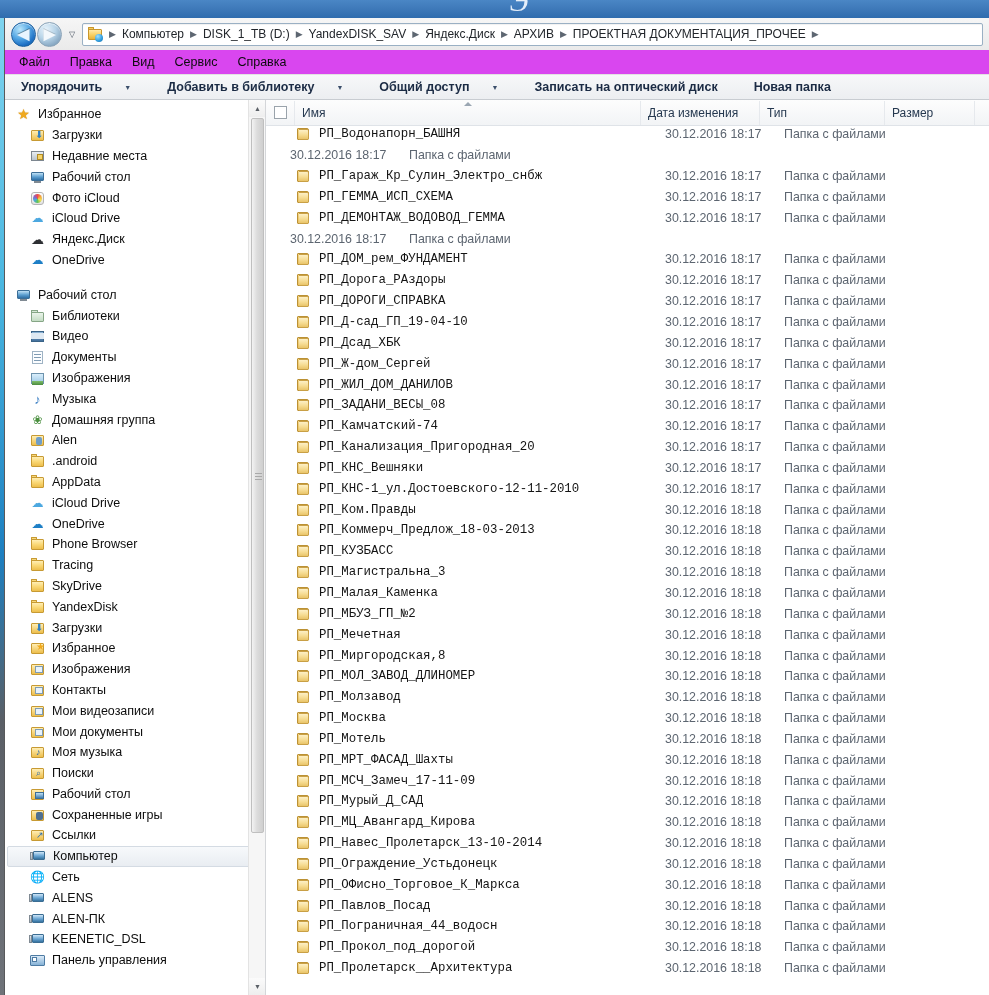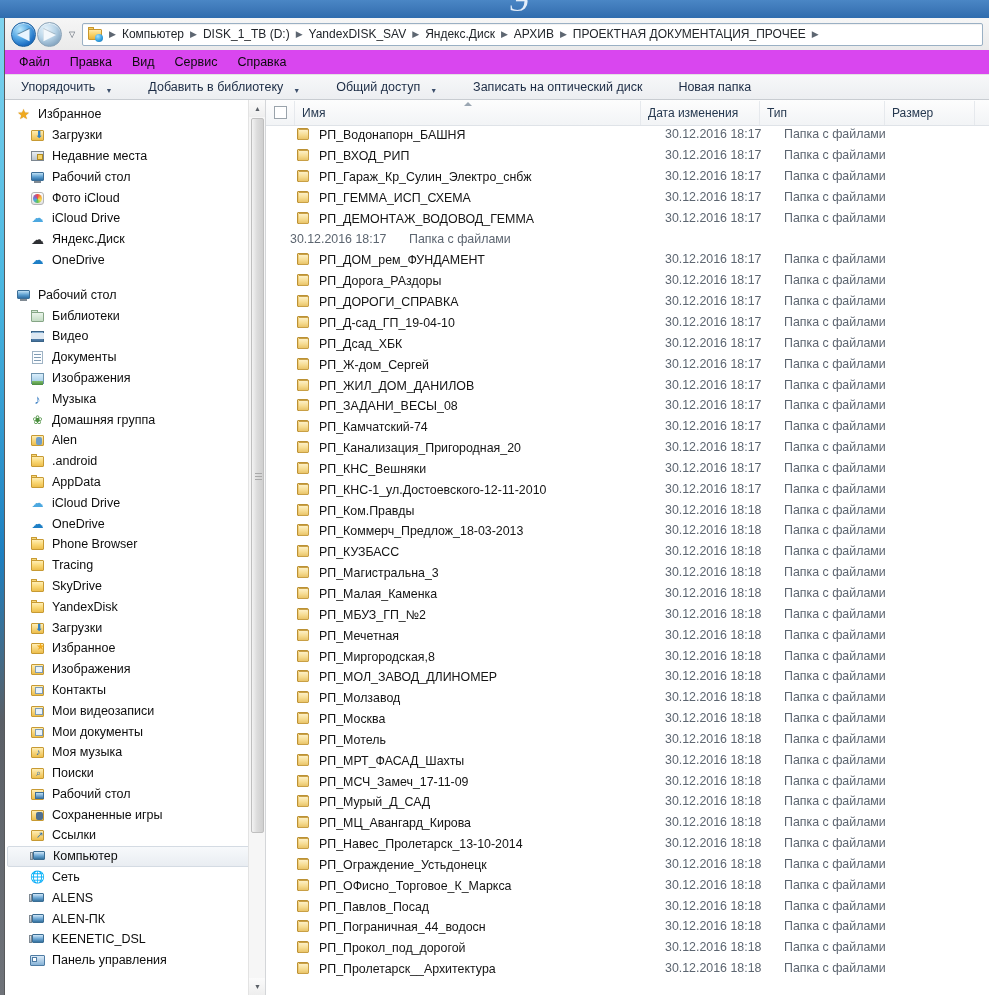--- a/index.html
+++ b/index.html
@@ -102,21 +102,21 @@
   }
   .menuitem { font-size:12.5px; color:#0b0b0b; }
 
   
   .cmdbar {
     position:absolute; left:0; top:57px; right:0; height:25px;
     background:linear-gradient(180deg,#f7f8f9 0%,#eceef1 100%);
     display:flex; align-items:center; padding-left:16px;
     border-bottom:1px solid #c8ccd1;
   }
-  .cmdbtn { display:flex; align-items:flex-end; gap:10px; font-size:12.5px; color:#1b2b44; padding:0 14px 0 0; margin-right:22px; }
+  .cmdbtn { display:flex; align-items:center; gap:22px; font-size:12.5px; color:#1b2b44; padding:0 14px 0 0; margin-right:22px;font-weight:bold; }
   .caret { font-size:7px; color:#3c4f6b; }
 
   
   .split { position:absolute; left:0; top:82px; right:0; bottom:0; display:flex; }
 
   
   .navpane {
     position:relative; width:261px; flex:none; background:#fff;
     border-right:1px solid #d4d6d9; overflow:hidden;
   }
@@ -242,21 +242,21 @@
     box-shadow: inset 0 0 0 1px #fff, inset 0 1px 1px rgba(0,0,0,.08);
   }
   .sortmark {
     position:absolute; left:50%; top:1px; margin-left:-4px;
     width:0;height:0;border-left:4px solid transparent;border-right:4px solid transparent;
     border-bottom:4px solid #9aa6b2;
   }
 
   .rows { position:absolute; left:0; top:24px; right:0; bottom:0; }
   .row { display:flex; align-items:center; height:20.85px; }
-  .c-name { width:375px; display:flex; align-items:flex-end; padding-left:29px; flex:none; }
+  .c-name { width:375px; display:flex; align-items:center; padding-left:29px; flex:none;font-family:Liberation Mono, monospace; }
   .c-date { width:119px; flex:none;margin-left:24px; }
   .c-type { width:125px; flex:none; }
   .c-size { width:90px; flex:none; }
   .rowtxt { font-size:12.4px; color:#141414; white-space:nowrap; }
   .dim { color:#5c6570; }
   .fico { width:17px; height:16px; margin-right:7px; position:relative; flex:none; }
   .fico .back {
     position:absolute; left:2px; top:2px; width:12px; height:12px; border-radius:1px 2px 2px 1px;
     background:linear-gradient(135deg,#f6d98a 0%,#ecc468 45%,#d8a93f 100%);
     border:1px solid #bb9134;
@@ -738,28 +738,20 @@
                     <div class="spine"></div>
                     <div class="front"></div>
                   </span>
                   <span class="rowtxt">РП_Водонапорн_БАШНЯ</span>
                 </div>
                 <div class="c-date"><span class="rowtxt dim">30.12.2016 18:17</span></div>
                 <div class="c-type"><span class="rowtxt dim">Папка с файлами</span></div>
                 <div class="c-size"><span class="rowtxt dim"></span></div>
               </div>
               <div class="row">
-                <div class="c-name">
-                  <span class="fico">
-                    <div class="back"></div>
-                    <div class="spine"></div>
-                    <div class="front"></div>
-                  </span>
-                  <span class="rowtxt">РП_ВХОД_РИП</span>
-                </div>
                 <div class="c-date"><span class="rowtxt dim">30.12.2016 18:17</span></div>
                 <div class="c-type"><span class="rowtxt dim">Папка с файлами</span></div>
                 <div class="c-size"><span class="rowtxt dim"></span></div>
               </div>
               <div class="row">
                 <div class="c-name">
                   <span class="fico">
                     <div class="back"></div>
                     <div class="spine"></div>
                     <div class="front"></div>

